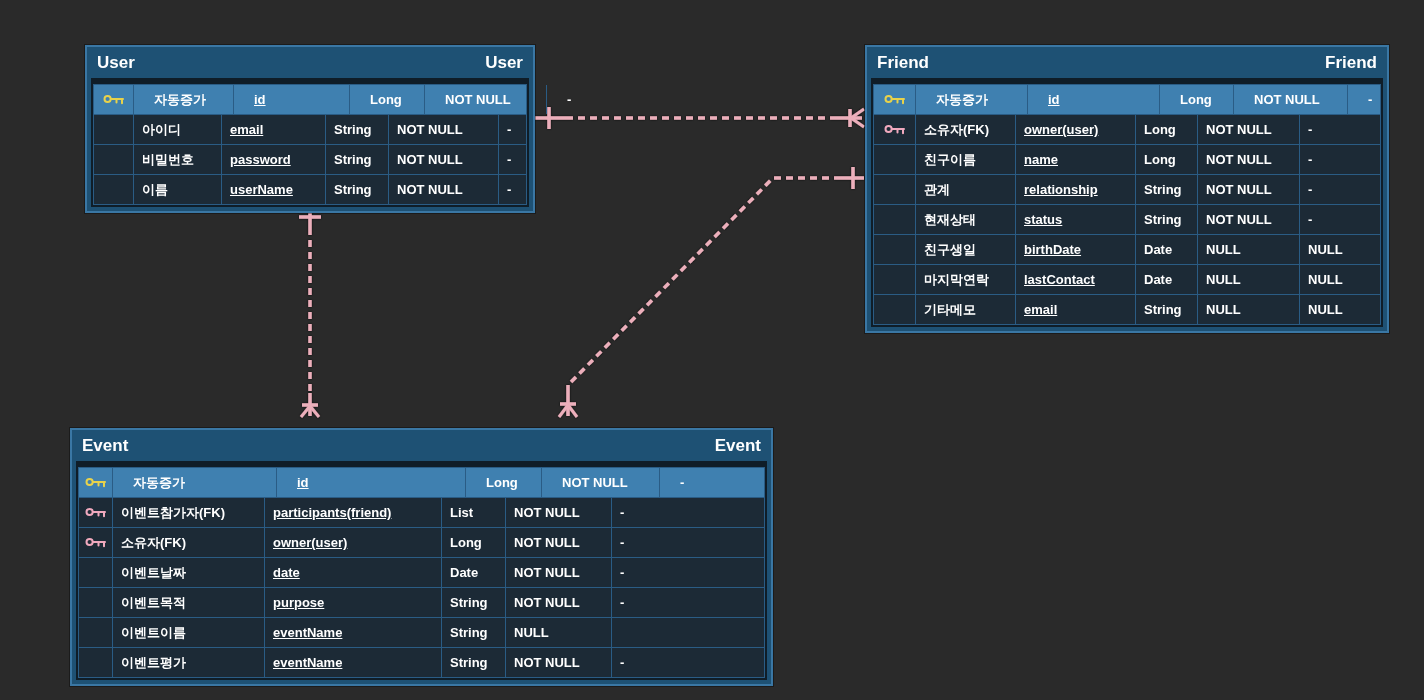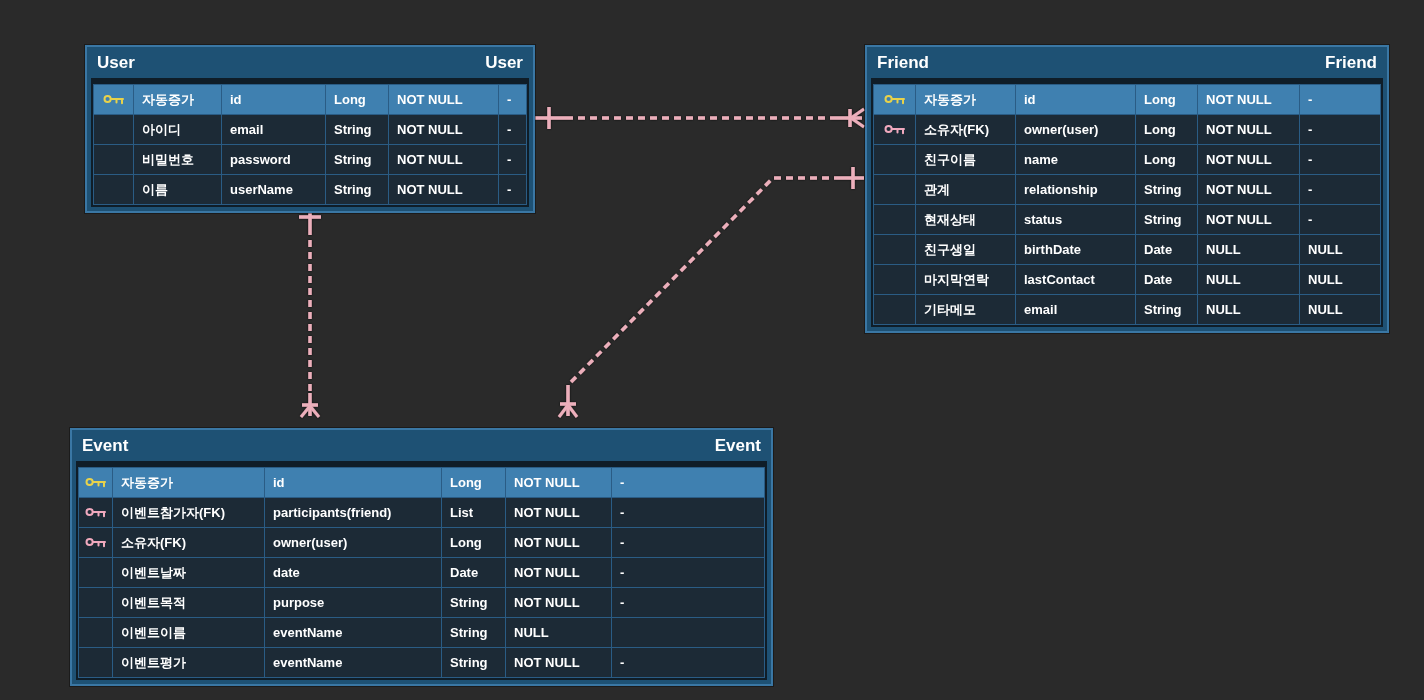--- a/index.html
+++ b/index.html
@@ -16,29 +16,29 @@
     padding:0 10px;color:#fff;font-size:17px;font-weight:700;cursor:move;
   }
   .rows{
     margin:0 4px 4px;padding:6px 2px 2px;background:#0f1d28;
   }
   .row{
     display:flex;height:29px;align-items:stretch;background:#1c2a36;
     border:1.5px solid #2a5c85;border-top:none;box-sizing:content-box;
   }
   .rows .row:first-child{border-top:1.5px solid #2a5c85;}
-  .row.pk-row{background:#3f80b0;}
+  .row.pk-row{background:#3f80b0;gap:12px;}
   .cell{
     display:flex;align-items:center;border-right:1.5px solid #2a5c85;
     padding:0 8px;font-size:13px;font-weight:700;color:#fff;
     white-space:nowrap;overflow:hidden;box-sizing:border-box;flex:none;
   }
   .key-cell{width:var(--w-key);justify-content:center;padding:0;}
   .c-name{width:var(--w-name);}
-  .c-phys{width:var(--w-phys);}
+  .c-phys{width:var(--w-phys);text-decoration:underline;}
   .c-type{width:var(--w-type);}
   .c-null{width:var(--w-null);}
   .c-def{flex:1;border-right:none;}
   .key-icon{display:block;}
   .key-icon.pk{color:#e8d24b;}
   .key-icon.fk{color:#f0a9be;}
   .key-icon.none{visibility:hidden;}
   .relations{position:absolute;left:0;top:0;pointer-events:none;}
   .rel{stroke:#ecafbb;stroke-width:3.5;fill:none;}
   .rel-dash{stroke-dasharray:7 5;}

